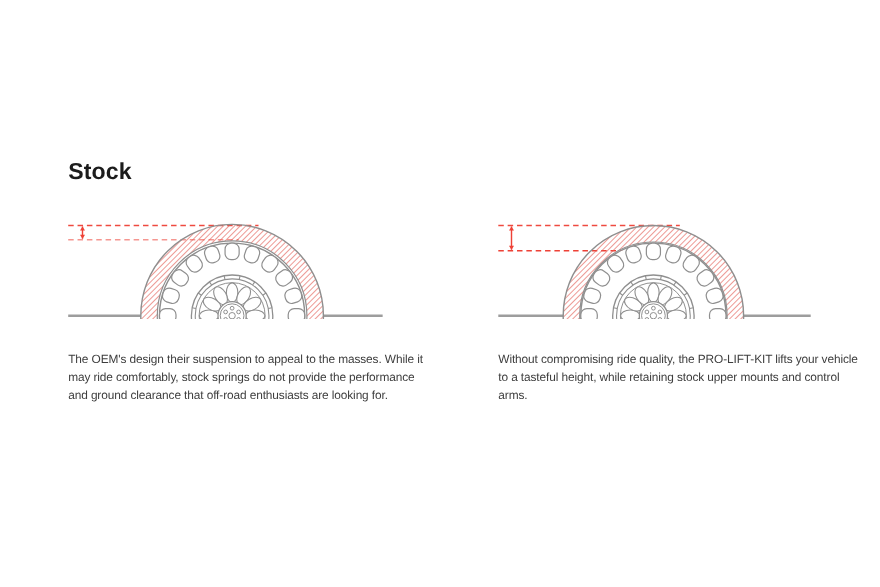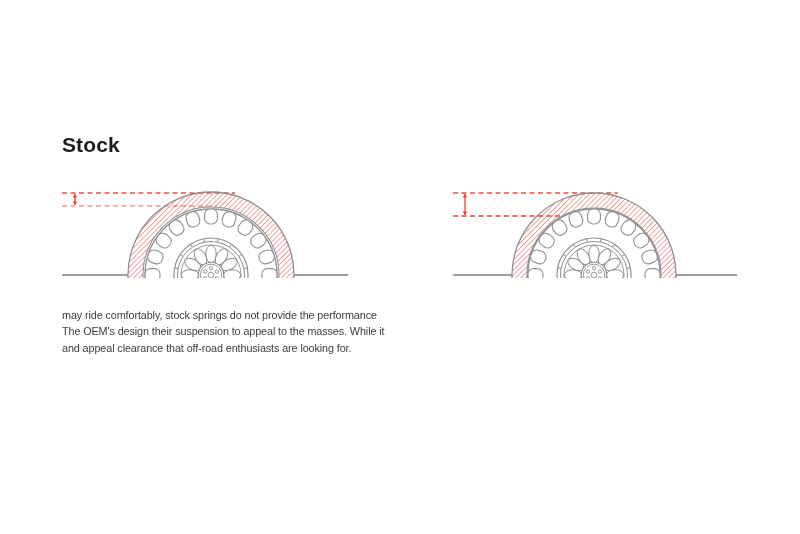--- a/index.html
+++ b/index.html
@@ -1,21 +1,21 @@
 <!DOCTYPE html>
 <html><head>
 <meta charset="utf-8">
 <style>
   html,body{margin:0;padding:0}
   body{
     width:800px;height:534px;position:relative;overflow:hidden;
     background:var(--bg,#ffffff);
     font-family:"Liberation Sans", sans-serif;
   }
-  .panel{position:absolute;top:128px;width:300px;height:290px}
+  .panel{position:absolute;top:140px;width:300px;height:290px}
   #panel-0{left:58px}
   #panel-1{left:450px}
   .panel h2{
     position:absolute;top:6px;margin:0;
     font-size:21px;line-height:22px;font-weight:700;
     color:var(--heading,#1c1c1c);letter-spacing:.1px;white-space:nowrap;
   }
   #panel-0 h2{left:4px}
   #panel-1 h2{left:3px}
   .diagram{position:absolute;top:52px;left:0;width:290px;height:98px}
@@ -105,23 +105,23 @@
         <circle cx="158.9" cy="98.4" r="1.7" fill="none" stroke="#8f8f8f" stroke-width="0.9"></circle>
         <circle cx="153.0" cy="101.8" r="1.7" fill="none" stroke="#8f8f8f" stroke-width="0.9"></circle>
         <circle cx="147.1" cy="98.4" r="1.7" fill="none" stroke="#8f8f8f" stroke-width="0.9"></circle>
         <circle cx="147.1" cy="91.6" r="1.7" fill="none" stroke="#8f8f8f" stroke-width="0.9"></circle>
         <circle cx="153" cy="95" r="2.9" fill="none" stroke="#8f8f8f" stroke-width="0.9"></circle>
         <line x1="17" y1="14" x2="17" y2="25" stroke="#ee4136" stroke-width="1.3"></line>
         <polygon points="14.7,17.5 19.3,17.5 17,13.9" fill="#ee4136"></polygon>
         <polygon points="14.7,21.5 19.3,21.5 17,25.1" fill="#ee4136"></polygon>
       </svg></div>
   <p class="desc">
+    <span>The OEM's design their suspension to appeal to the masses. While it</span>
     <span>may ride comfortably, stock springs do not provide the performance</span>
-    <span>The OEM's design their suspension to appeal to the masses. While it</span>
-    <span>and appeal clearance that off-road enthusiasts are looking for.</span>
+    <span>and ground clearance that off-road enthusiasts are looking for.</span>
   </p>
 </section>
 
 <section class="panel" id="panel-1">
   <div class="diagram" id="diagram-1"><svg xmlns="http://www.w3.org/2000/svg" viewBox="0 0 290 98" width="290" height="98">
         <defs>
           <pattern id="hatch1" width="3.6" height="3.6" patternUnits="userSpaceOnUse" patternTransform="rotate(45)">
             <line x1="0" y1="0" x2="0" y2="3.6" stroke="#e2574e" stroke-width="1.1"></line>
           </pattern>
         </defs>
@@ -190,13 +190,18 @@
         <circle cx="149.9" cy="91.6" r="1.7" fill="none" stroke="#8f8f8f" stroke-width="0.9"></circle>
         <circle cx="149.9" cy="98.4" r="1.7" fill="none" stroke="#8f8f8f" stroke-width="0.9"></circle>
         <circle cx="144.0" cy="101.8" r="1.7" fill="none" stroke="#8f8f8f" stroke-width="0.9"></circle>
         <circle cx="138.1" cy="98.4" r="1.7" fill="none" stroke="#8f8f8f" stroke-width="0.9"></circle>
         <circle cx="138.1" cy="91.6" r="1.7" fill="none" stroke="#8f8f8f" stroke-width="0.9"></circle>
         <circle cx="144" cy="95" r="2.9" fill="none" stroke="#8f8f8f" stroke-width="0.9"></circle>
         <line x1="15" y1="14" x2="15" y2="35" stroke="#ee4136" stroke-width="1.3"></line>
         <polygon points="12.7,17.5 17.3,17.5 15,13.9" fill="#ee4136"></polygon>
         <polygon points="12.7,31.5 17.3,31.5 15,35.1" fill="#ee4136"></polygon>
       </svg></div>
+  <p class="desc">
+    <span>Without compromising ride quality, the PRO-LIFT-KIT lifts your vehicle</span>
+    <span>to a tasteful height, while retaining stock upper mounts and control</span>
+    <span>arms.</span>
+  </p>
 </section>
 
 </body></html>

